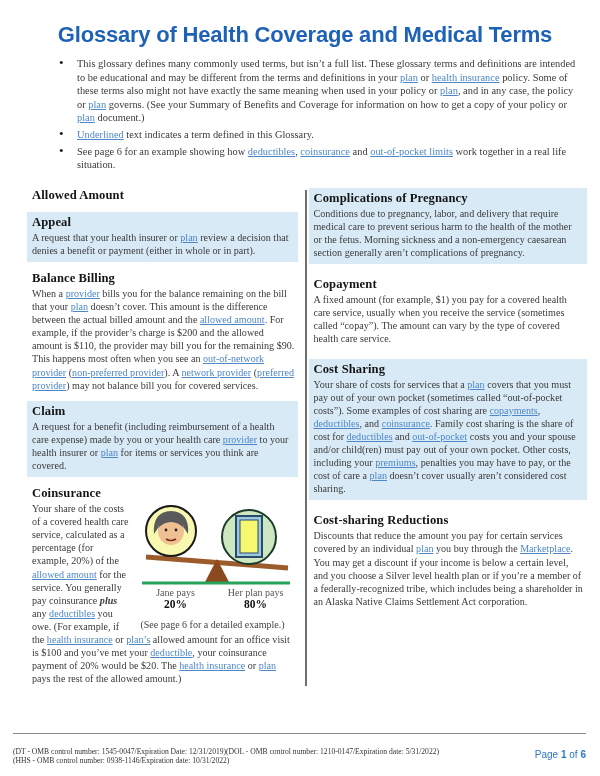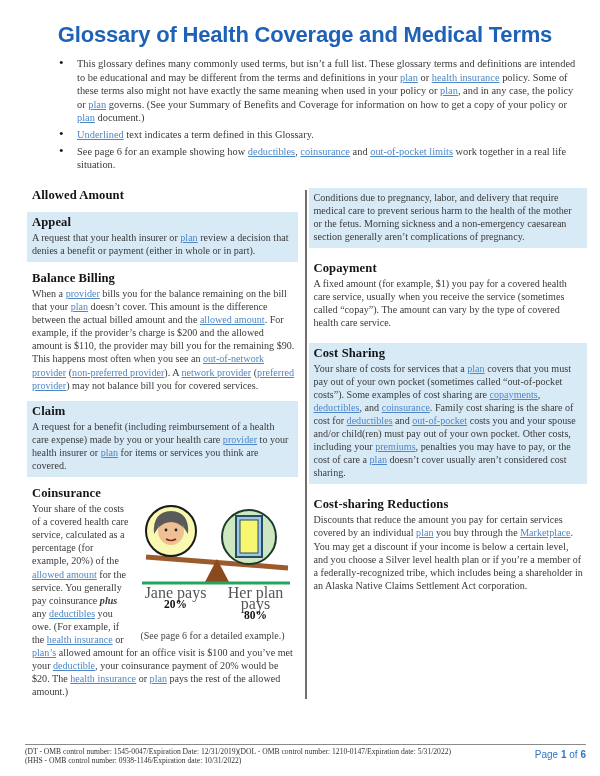--- a/index.html
+++ b/index.html
@@ -72,37 +72,37 @@
   .coins-figure {
     float:right;
     width:160px;
     margin:2px 0 1px 5px;
     text-align:center;
   }
   .seesaw-svg { display:block; margin:0 auto; }
   .figure-labels { display:flex; margin-top:1px; }
   .fig-label-col { flex:1; }
   .fig-label {
-    font-size:16px; color:#555; line-height:11px; display:block;
+    font-size:10px; color:#555; line-height:11px; display:block;
   }
   .fig-value {
     font-size:11.5px; font-weight:bold; color:#111; line-height:13px; display:block;
   }
   .fig-caption {
     font-size:10px; color:#444;
     margin-top:7px;
     white-space:nowrap;
     margin-left:-6px;
   }
 
   .footer {
     position:absolute;
-    left:25px; right:14px; bottom:10px;
+    left:13px; right:14px; bottom:10px;
     border-top:1px solid #8a8a8a;
-    padding-top:2px;
+    padding-top:13px;
     display:flex;
     justify-content:space-between;
     align-items:flex-start;
   }
   .footer-lines { font-size:7.6px; line-height:9.6px; color:#333; }
   .footer-page {
     font-family:"Liberation Sans", sans-serif;
     font-size:10px;
     color:#2e77c5;
     margin-top:2px;
@@ -189,20 +189,21 @@
         </div>
       </div>
 
     </div>
 
     <div class="divider"></div>
 
     <div class="col-right">
 
       <div class="section highlight" style="margin-bottom:13px;">
+        <div class="sec-heading">Complications of Pregnancy</div>
         <div class="sec-body"><span>Conditions due to pregnancy, labor, and delivery that require medical care to prevent serious harm to the health of the mother or the fetus.  Morning sickness and a non-emergency caesarean section generally aren’t complications of pregnancy.</span></div>
       </div>
 
       <div class="section" style="margin-bottom:13px;">
         <div class="sec-heading">Copayment</div>
         <div class="sec-body"><span>A fixed amount (for example, $1) you pay for a covered health care service, usually when you receive the service (sometimes called “copay”).  The amount can vary by the type of covered health care service.</span></div>
       </div>
 
       <div class="section highlight" style="margin-bottom:13px;">
         <div class="sec-heading">Cost Sharing</div>

